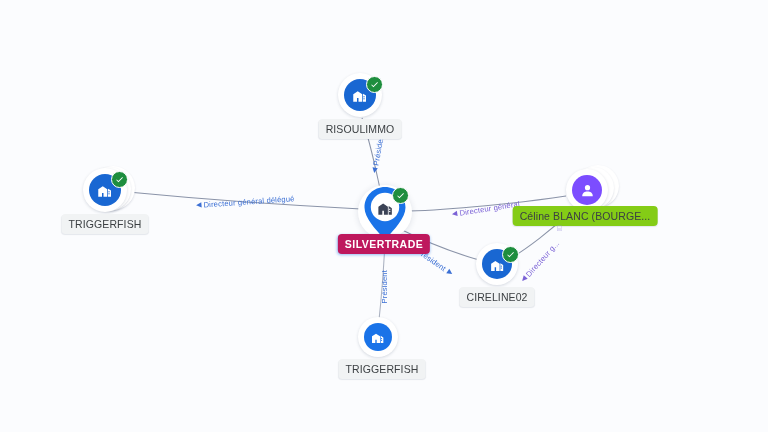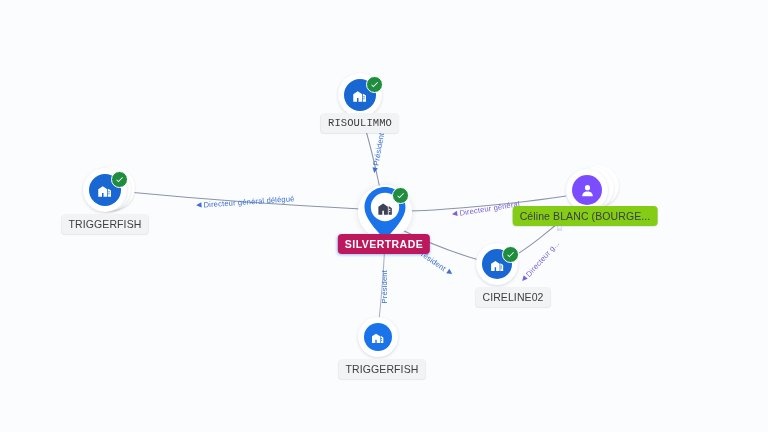--- a/index.html
+++ b/index.html
@@ -177,21 +177,21 @@
         <path fill="#ffffff" d="M3 21V11l6-4 6 4v10h-5v-5H8v5H3zm13 0V10.2l4 2.6V21h-4z"></path>
         <rect x="16.6" y="13.6" width="1.5" height="1.5" fill="#1967d2"></rect>
         <rect x="16.6" y="16.3" width="1.5" height="1.5" fill="#1967d2"></rect>
       </svg>
     </div>
     <div class="badge-check" style="left:6px; top:-19px;">
       <svg width="9" height="9" viewBox="0 0 24 24">
           <path fill="#ffffff" d="M9 16.2L4.8 12l-1.4 1.4L9 19 21 7l-1.4-1.4z"></path>
         </svg>
     </div>
-    <div class="node-label" style="left:0px; top:18px;font-family:Liberation Mono, monospace;">RISOULIMMO</div>
+    <div class="node-label" style="left:0px; top:24px;">RISOULIMMO</div>
   </div>
 
   <div class="node" style="left:105px; top:189px;">
     <div class="stack-card" style="left:-14px; top:-23px; width:44px; height:44px;"></div>
     <div class="stack-card" style="left:-18px; top:-22px; width:44px; height:44px;"></div>
     <div class="node-halo" style="left:-22px; top:-21px; width:44px; height:44px;"></div>
     <div class="node-disc" style="left:-16px; top:-15px; width:32px; height:32px; background:#1967d2;">
       <svg width="18" height="18" viewBox="0 0 24 24">
         <path fill="#ffffff" d="M3 21V11l6-4 6 4v10h-5v-5H8v5H3zm13 0V10.2l4 2.6V21h-4z"></path>
         <rect x="16.6" y="13.6" width="1.5" height="1.5" fill="#1967d2"></rect>
@@ -235,21 +235,21 @@
         <path fill="#ffffff" d="M3 21V11l6-4 6 4v10h-5v-5H8v5H3zm13 0V10.2l4 2.6V21h-4z"></path>
         <rect x="16.6" y="13.6" width="1.5" height="1.5" fill="#1967d2"></rect>
         <rect x="16.6" y="16.3" width="1.5" height="1.5" fill="#1967d2"></rect>
       </svg>
     </div>
     <div class="badge-check" style="left:5px; top:-18px;">
       <svg width="9" height="9" viewBox="0 0 24 24">
           <path fill="#ffffff" d="M9 16.2L4.8 12l-1.4 1.4L9 19 21 7l-1.4-1.4z"></path>
         </svg>
     </div>
-    <div class="node-label" style="left:16px; top:23px;">CIRELINE02</div>
+    <div class="node-label" style="left:0px; top:23px;">CIRELINE02</div>
   </div>
 
   <div class="node" style="left:585px; top:190px;">
     <div class="stack-card" style="left:-8px; top:-25px; width:42px; height:42px;"></div>
     <div class="stack-card" style="left:-13px; top:-23px; width:42px; height:42px;"></div>
     <div class="node-halo" style="left:-19px; top:-21px; width:42px; height:42px;"></div>
     <div class="node-disc" style="left:-13px; top:-15px; width:30px; height:30px; background:#7c4dff;">
       <svg width="17" height="17" viewBox="0 0 24 24">
         <circle cx="12" cy="8" r="3.7" fill="#ffffff"></circle>
         <path fill="#ffffff" d="M4.6 19.4c0-4 3.4-6.1 7.4-6.1s7.4 2.1 7.4 6.1v.6H4.6v-.6z"></path>

